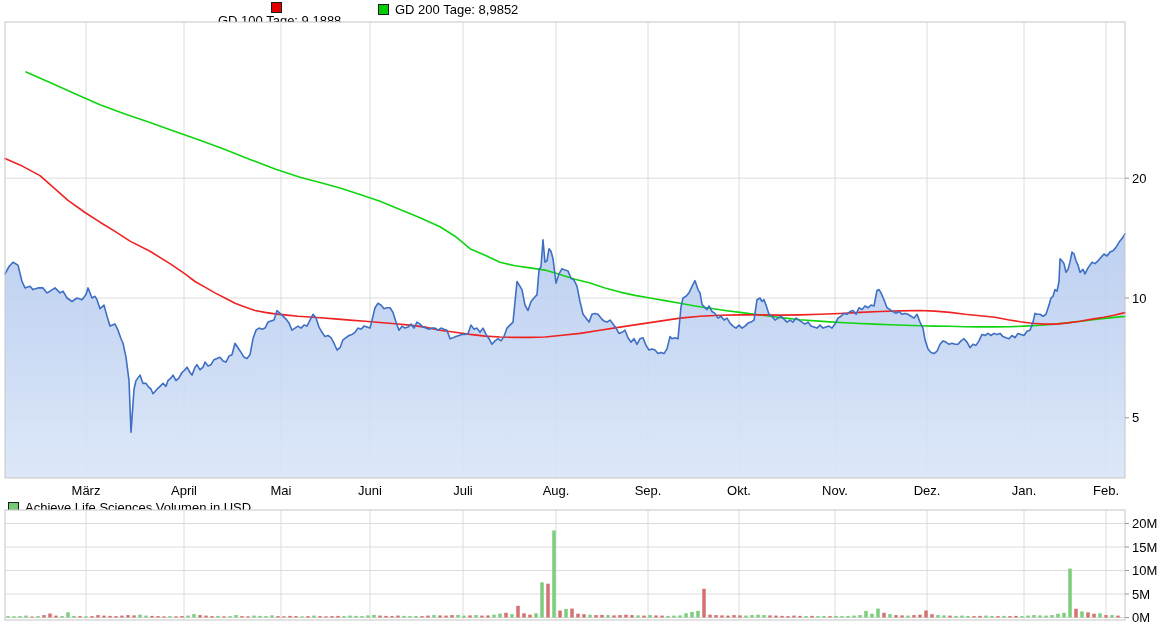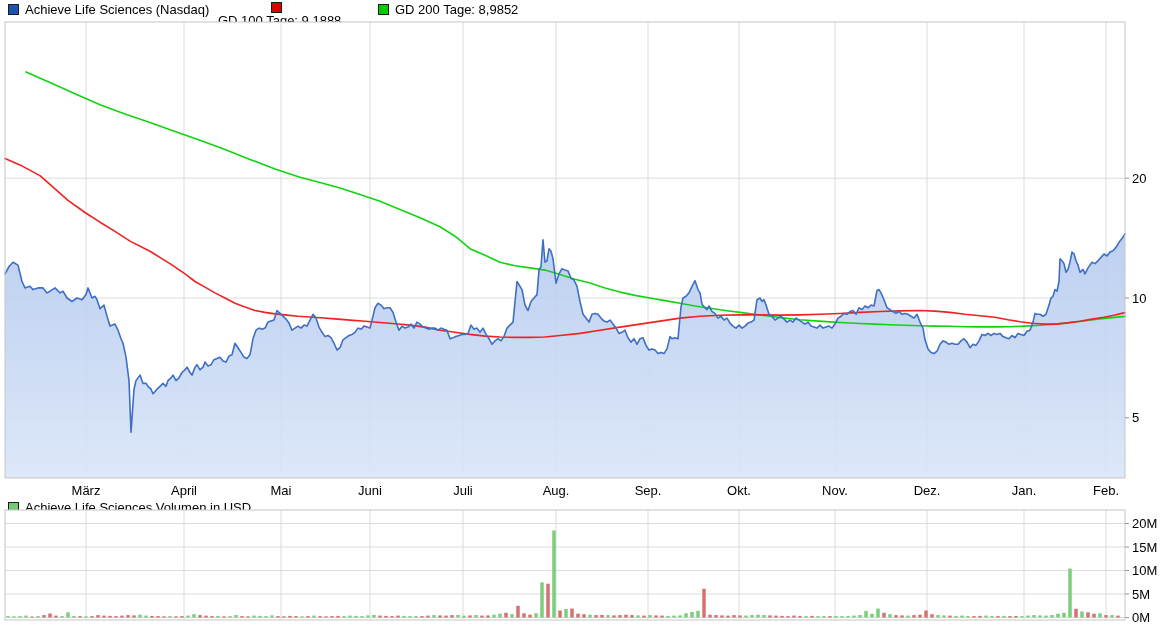--- a/index.html
+++ b/index.html
@@ -8,24 +8,20 @@
   .legend-item{position:absolute;top:2px;display:flex;align-items:center;height:15px;white-space:nowrap;}
   .legend-item.vol{top:500px;}
   .swatch{display:inline-block;width:9px;height:9px;border:1px solid #1c1c1c;margin-right:6px;flex:0 0 auto;}
   .legend-label{font-size:13px;line-height:15px;}
   svg text{font-family:"Liberation Sans",sans-serif;font-size:13px;fill:#000;}
 </style>
 </head>
 <body>
 
 <div id="app">
-  <div class="legend-item" style="left:8px;">
-    <span class="swatch" id="sw-blue" style="background: rgb(26, 83, 176);"></span>
-    <span class="legend-label">Achieve Life Sciences (Nasdaq)</span>
-  </div>
   <div class="legend-item" style="left:218px;flex-direction:column;">
     <span class="swatch" id="sw-red" style="background: rgb(224, 0, 0);"></span>
     <span class="legend-label">GD 100 Tage: 9,1888</span>
   </div>
   <div class="legend-item" style="left:378px;justify-content:center;">
     <span class="swatch" id="sw-green" style="background: rgb(0, 204, 0);"></span>
     <span class="legend-label">GD 200 Tage: 8,9852</span>
   </div>
   <div class="legend-item vol" style="left:8px;">
     <span class="swatch" id="sw-vol" style="background: rgb(116, 203, 116);"></span>

